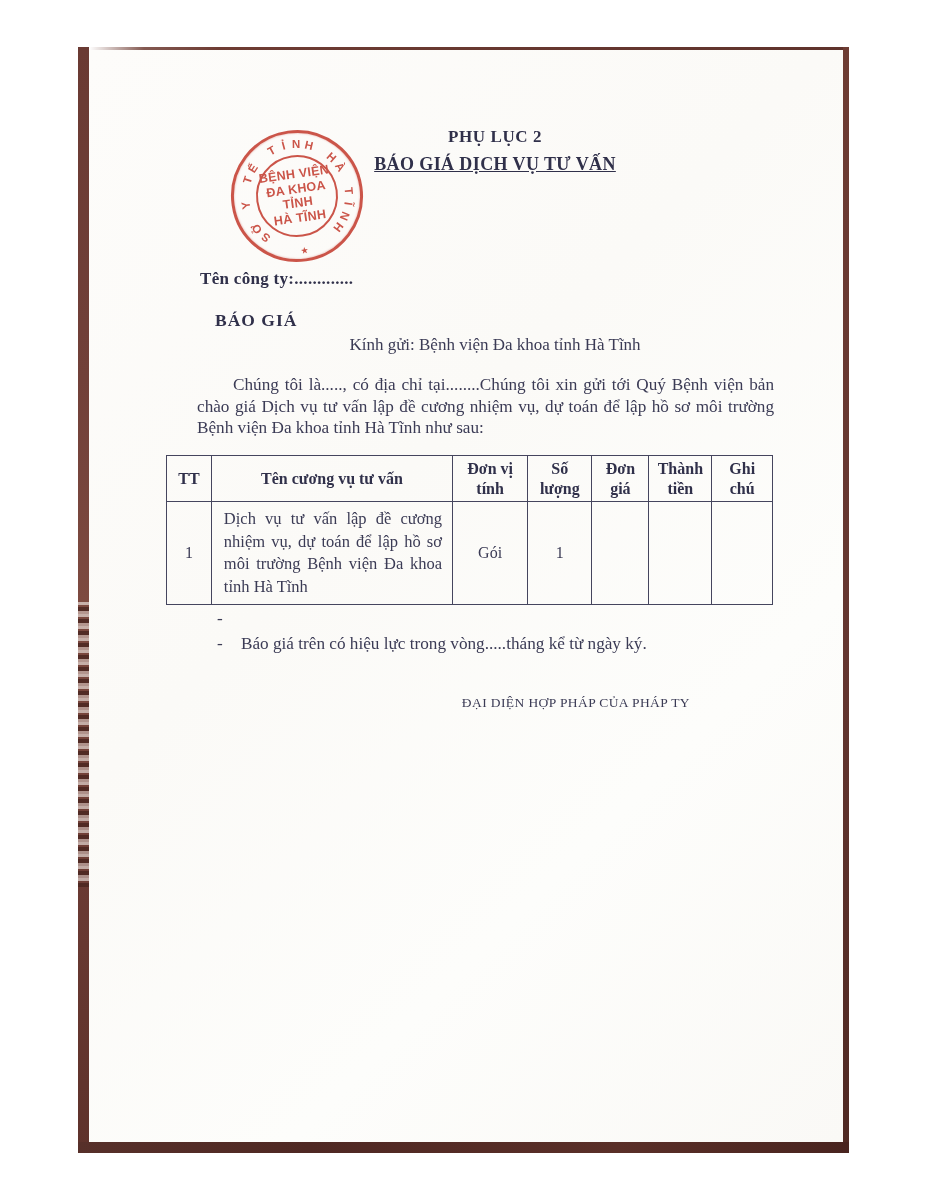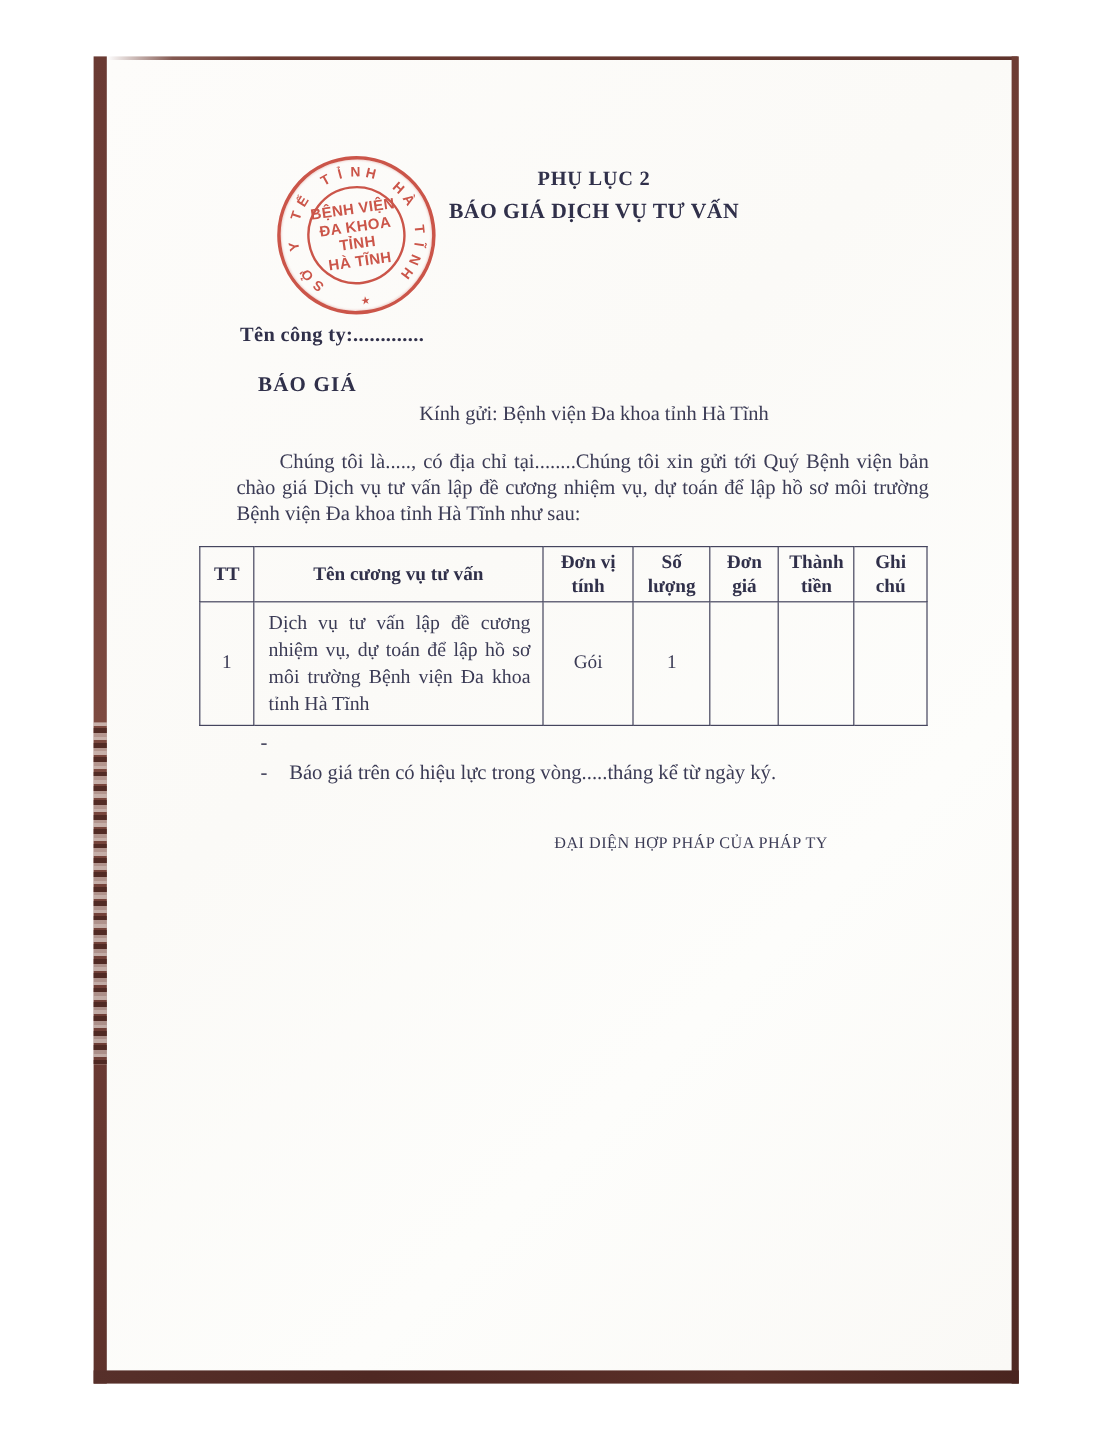--- a/index.html
+++ b/index.html
@@ -54,23 +54,23 @@
     text-align:center;line-height:14px;display:block;
   }
   .stamp-center{
     position:absolute;inset:25px;display:flex;flex-direction:column;justify-content:center;
     align-items:center;text-align:center;font-weight:bold;font-size:12.5px;line-height:14.5px;
     font-family:"Liberation Sans","DejaVu Sans",sans-serif;letter-spacing:.3px;
   }
   .stamp-star{position:absolute;left:50%;bottom:6px;transform:translateX(-50%);
     font-size:9px;line-height:9px;}
   
-  .doc-header{position:absolute;left:215px;top:139px;width:560px;text-align:center;z-index:2;}
+  .doc-header{position:absolute;left:215px;top:127px;width:560px;text-align:center;z-index:2;}
   .appendix{font-size:17px;font-weight:bold;color:var(--ink-strong);letter-spacing:.6px;}
-  .doc-title{font-size:18px;font-weight:bold;color:var(--ink-strong);margin-top:7px;letter-spacing:.4px;}
+  .doc-title{font-size:18px;font-weight:bold;color:var(--ink-strong);margin-top:7px;letter-spacing:.4px;text-decoration:underline;}
   .doc-subtitle{font-size:16.5px;font-weight:bold;font-style:italic;margin-top:6px;line-height:22px;color:var(--ink-strong);}
   .company-line{position:absolute;left:200px;top:269px;font-size:17px;font-weight:bold;color:var(--ink-strong);letter-spacing:.3px;}
   .quote-heading{position:absolute;left:215px;top:310px;width:560px;
     font-size:17.5px;font-weight:bold;color:var(--ink-strong);letter-spacing:1px;}
   .recipient{position:absolute;left:215px;top:335px;width:560px;text-align:center;font-size:17px;}
   .intro{position:absolute;left:197px;top:374px;width:577px;font-size:17.2px;line-height:21.5px;
     text-align:justify;text-indent:36px;}
   
   .quote-table{
     position:absolute;left:166px;top:455px;width:607px;border-collapse:collapse;

